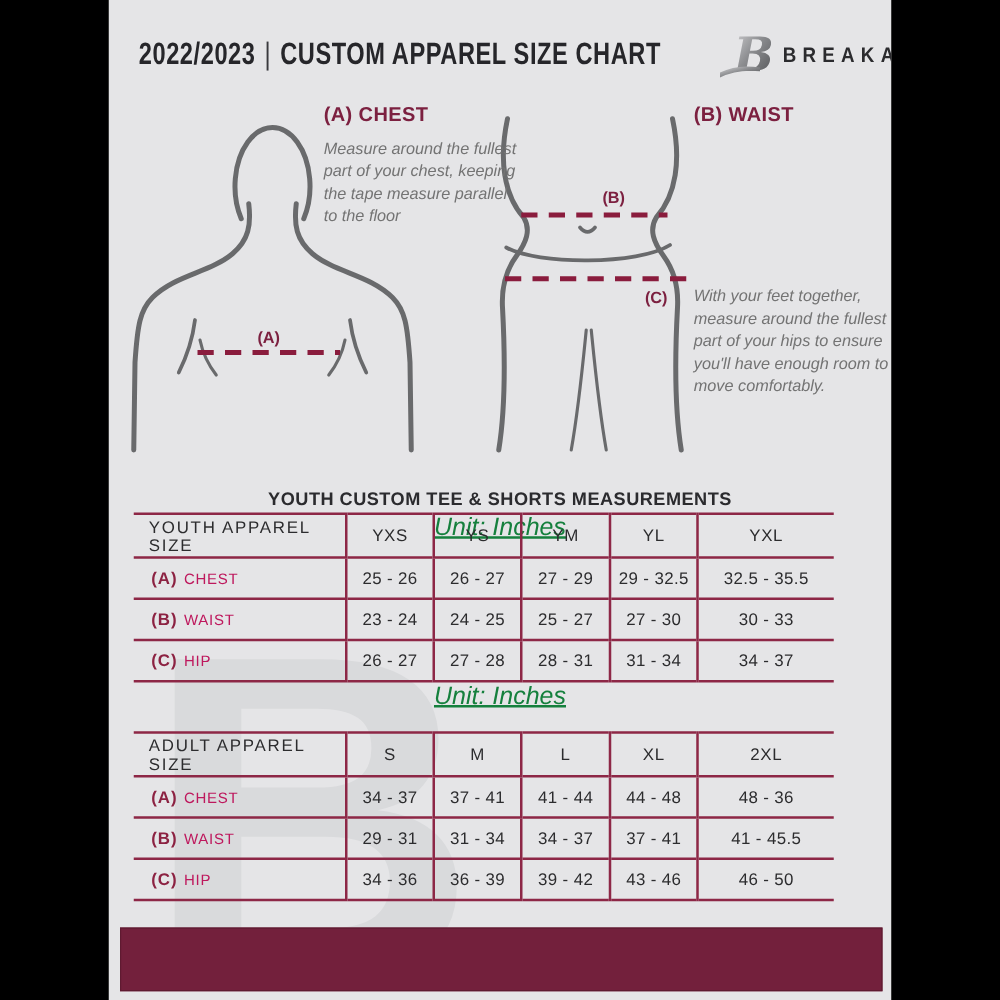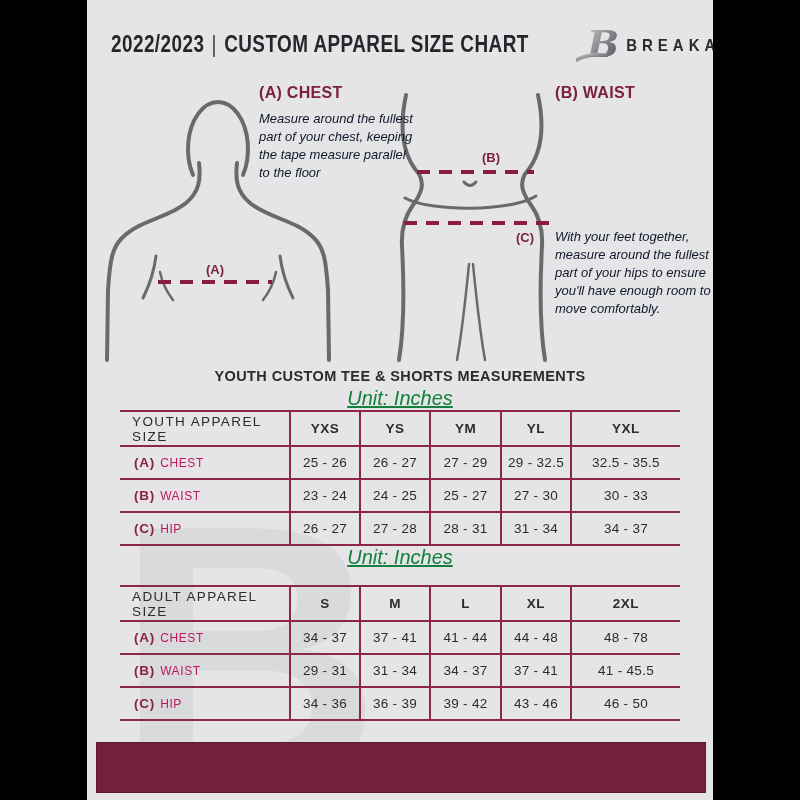--- a/index.html
+++ b/index.html
@@ -33,57 +33,57 @@
   .logo-word{
     font-weight:bold;font-size:15px;letter-spacing:5px;color:#2b2b2e;
     transform:scaleY(1.12);
   }
   
   .guide-block{position:absolute;z-index:2;}
   .guide-title{font-size:16px;font-weight:bold;color:#7c2040;letter-spacing:.3px;}
   .guide-desc{
     margin-top:8px;font-size:13px;font-style:italic;color:#87germ}
   .guide-desc{
-    margin-top:8px;font-size:13px;font-style:italic;color:#0f172a;line-height:1.38;
+    margin-top:8px;font-size:13px;font-style:italic;color:#737373;line-height:1.38;
   }
   #blk-chest{left:172px;top:84px;width:158px;}
   #blk-waist{left:468px;top:84px;width:152px;}
   #blk-hips{left:468px;top:220px;width:160px;}
   .fig-svg{position:absolute;left:0;top:78px;pointer-events:none;}
   .marker-label{font-size:13px;font-weight:bold;fill:#7c2040;font-family:"Liberation Sans",sans-serif;}
   
   .sec-head{position:absolute;left:0;width:626px;text-align:center;}
-  .sec-title{font-size:14.5px;font-weight:bold;color:#2b2b2e;letter-spacing:.4px;}
+  .sec-title{font-size:14.5px;font-weight:bold;color:#2b2b2e;letter-spacing:.4px;margin-top:24px;}
   .sec-unit{font-size:20px;font-style:italic;color:#15803d;margin-top:3px;text-decoration:underline;}
   #youth-head{top:368px;}
   #adult-head{top:543px;}
   
   table.size{
-    position:absolute;left:33px;width:560px;border-collapse:collapse;
+    position:absolute;left:20px;width:560px;border-collapse:collapse;
     table-layout:fixed;background:transparent;
   }
   #youth-table{top:410px;}
   #adult-table{top:585px;}
   table.size{border-top:2px solid #8d2746;border-bottom:2px solid #8d2746;}
   table.size tr{border-bottom:2px solid #8d2746;}
   table.size tr:last-child{border-bottom:none;}
   table.size td,table.size th{
     border:none;padding:0;height:31px;vertical-align:middle;
     font-size:13.5px;color:#2c2c2e;text-align:center;
   }
   table.size tr.hdr td,table.size tr.hdr th{height:33px;}
   table.size td+td,table.size th+td,table.size td+th{border-left:2px solid #8d2746;}
   .rowhead{
     text-align:left !important;padding-left:14px !important;letter-spacing:.8px;
   }
   .col-label{
     text-align:left !important;padding-left:12px !important;
     font-weight:normal;font-size:14px;letter-spacing:1.4px;color:#39393c;
   }
-  .size-col{font-weight:bold;font-size:14.5px;letter-spacing:.5px;}
+  .size-col{font-weight:normal;font-size:14.5px;letter-spacing:.5px;}
   .marker{font-weight:bold;color:#8c2242;margin-right:5px;}
   .row-label{font-size:12px;color:#be185d;letter-spacing:.6px;margin-top:12px;}
   .val{letter-spacing:.3px;}
   
   .footer-bar{
     position:absolute;left:9px;top:742px;width:608px;height:49px;
     background:#73203c;border:1px solid #5f1a31;z-index:3;
   }
 </style>
 </head>
@@ -222,21 +222,21 @@
         <td class="size-col">L</td>
         <td class="size-col">XL</td>
         <td class="size-col">2XL</td>
       </tr>
       <tr>
         <td class="rowhead"><span class="marker">(A)</span><span class="row-label">CHEST</span></td>
         <td class="val">34 - 37</td>
         <td class="val">37 - 41</td>
         <td class="val">41 - 44</td>
         <td class="val">44 - 48</td>
-        <td class="val">48 - 78</td>
+        <td class="val">48 - 36</td>
       </tr>
       <tr>
         <td class="rowhead"><span class="marker">(B)</span><span class="row-label">WAIST</span></td>
         <td class="val">29 - 31</td>
         <td class="val">31 - 34</td>
         <td class="val">34 - 37</td>
         <td class="val">37 - 41</td>
         <td class="val">41 - 45.5</td>
       </tr>
       <tr>

